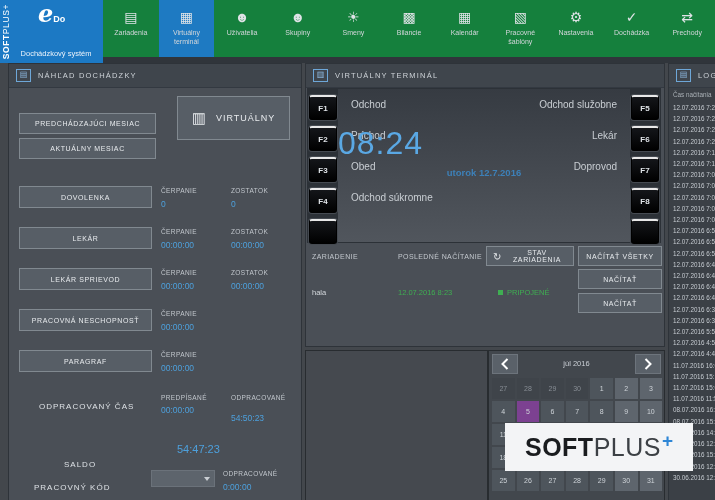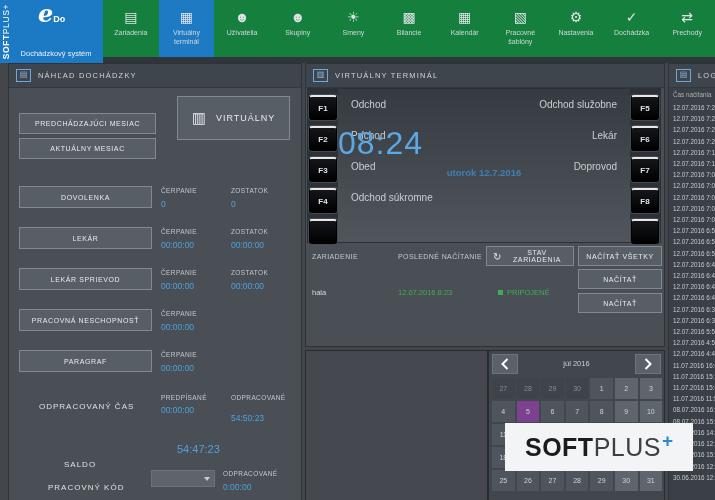--- a/index.html
+++ b/index.html
@@ -265,21 +265,21 @@
 
     <div class="wlab" style="left:30px;top:338px;">ODPRACOVANÝ ČAS</div>
     <div class="flab" style="left:152px;top:330px;">PREDPÍSANÉ</div>
     <div class="fval" style="left:152px;top:341px;">00:00:00</div>
     <div class="flab" style="left:222px;top:330px;">ODPRACOVANÉ</div>
     <div class="fval" style="left:222px;top:349px;">54:50:23</div>
 
     <div class="wlab" style="left:55px;top:380px;margin-top:16px;">SALDO</div>
     <div class="fval" style="left:168px;top:379px;font-size:11px;">54:47:23</div>
 
-    <div class="wlab" style="left:39px;top:419px;">PRACOVNÝ KÓD</div>
+    <div class="wlab" style="left:25px;top:419px;">PRACOVNÝ KÓD</div>
     <div id="wc-dd" style="position:absolute;left:142px;top:406px;width:62px;height:15px;background:#5d646c;border:1px solid #6b727a;">
       <span style="font-size:7.5px;color:#eceef1;"></span>
       <span class="dd-arrow"></span>
     </div>
     <div class="flab" style="left:214px;top:406px;">ODPRACOVANÉ</div>
     <div class="fval" style="left:214px;top:418px;">0:00:00</div>
   </div>
 
   <div class="panel" id="center-panel">
     <div class="phead">

